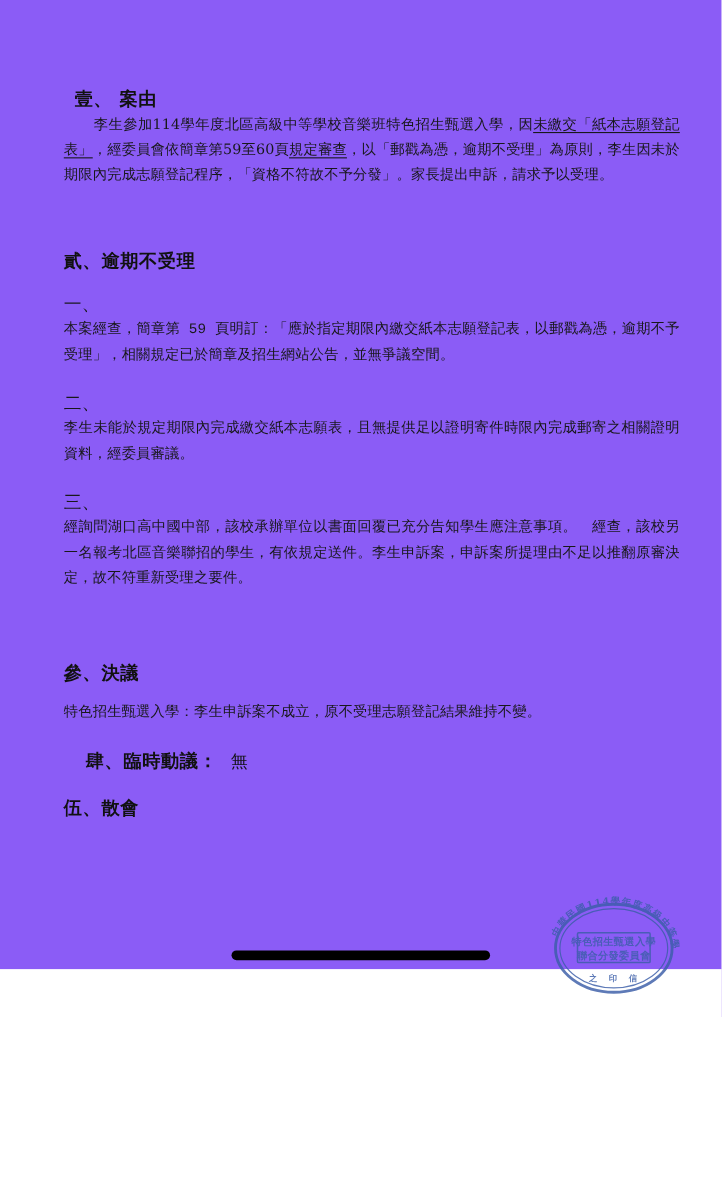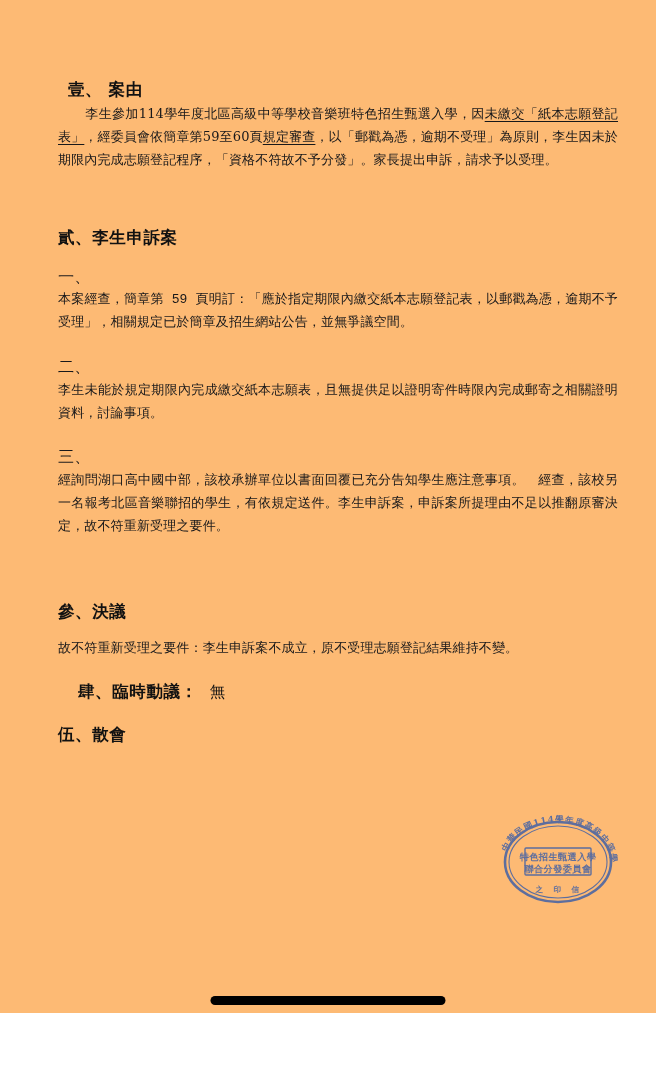--- a/index.html
+++ b/index.html
@@ -15,22 +15,22 @@
     overflow: hidden;
     font-family: "DejaVu Serif", "Liberation Serif", serif;
     color: #1a1a1a;
     -webkit-font-smoothing: antialiased;
   }
 
   .page {
     position: absolute;
     left: 0; top: 0;
     width: 656px;
-    height: 1013px;
-    background: #fdba74;
+    height: 881px;
+    background: #8b5cf6;
   }
 
   .doc-body {
     position: absolute;
     left: 58px;
     top: 78px;
     width: 560px;
   }
 
   
@@ -128,49 +128,49 @@
 
     <div class="blk-case-title">
       <p class="section-heading">壹、 案由</p>
     </div>
 
     <div class="blk-case-text">
       <p class="para indent"><span>李生參加114學年度北區高級中等學校音樂班特色招生甄選入學，因</span><span class="u">未繳交「紙本志願登記表」</span><span>，經委員會依簡章第59至60頁</span><span class="u">規定審查</span><span>，以「郵戳為憑，逾期不受理」為原則，李生因未於期限內完成志願登記程序，「資格不符故不予分發」。家長提出申訴，請求予以受理。</span></p>
     </div>
 
     <div class="blk-disc-title">
-      <p class="section-heading">貳、李生申訴案</p>
+      <p class="section-heading">貳、逾期不受理</p>
     </div>
 
     <div class="blk-i-label">
       <p class="enum-label">一、</p>
     </div>
     <div class="blk-i-text">
       <p class="para">本案經查，簡章第 59 頁明訂：「應於指定期限內繳交紙本志願登記表，以郵戳為憑，逾期不予受理」，相關規定已於簡章及招生網站公告，並無爭議空間。</p>
     </div>
 
     <div class="blk-ii-label">
       <p class="enum-label">二、</p>
     </div>
     <div class="blk-ii-text">
-      <p class="para">李生未能於規定期限內完成繳交紙本志願表，且無提供足以證明寄件時限內完成郵寄之相關證明資料，討論事項。</p>
+      <p class="para">李生未能於規定期限內完成繳交紙本志願表，且無提供足以證明寄件時限內完成郵寄之相關證明資料，經委員審議。</p>
     </div>
 
     <div class="blk-iii-label">
       <p class="enum-label">三、</p>
     </div>
     <div class="blk-iii-text">
       <p class="para">經詢問湖口高中國中部，該校承辦單位以書面回覆已充分告知學生應注意事項。　經查，該校另一名報考北區音樂聯招的學生，有依規定送件。李生申訴案，申訴案所提理由不足以推翻原審決定，故不符重新受理之要件。</p>
     </div>
 
     <div class="blk-res-title">
       <p class="section-heading">參、決議</p>
     </div>
     <div class="blk-res-text">
-      <p class="para"><span>故不符重新受理之要件：李生申訴案</span><span class="b">不成立</span><span>，原不受理志願登記結果維持不變。</span></p>
+      <p class="para"><span>特色招生甄選入學：李生申訴案</span><span class="b">不成立</span><span>，原不受理志願登記結果維持不變。</span></p>
     </div>
 
     <div class="blk-motion">
       <p class="section-heading"><span>肆、臨時動議：</span><span class="motion-value">無</span></p>
     </div>
 
     <div class="blk-adjourn">
       <p class="section-heading">伍、散會</p>
     </div>
 

